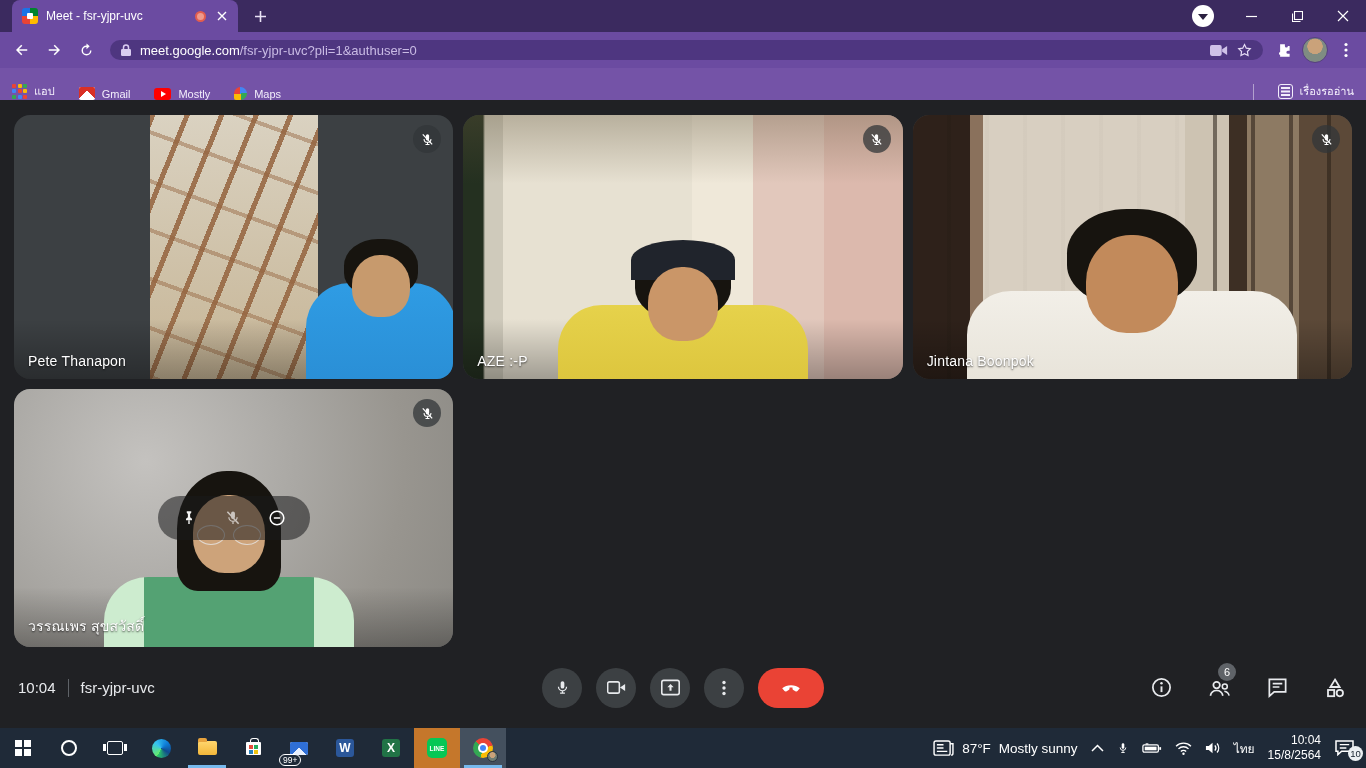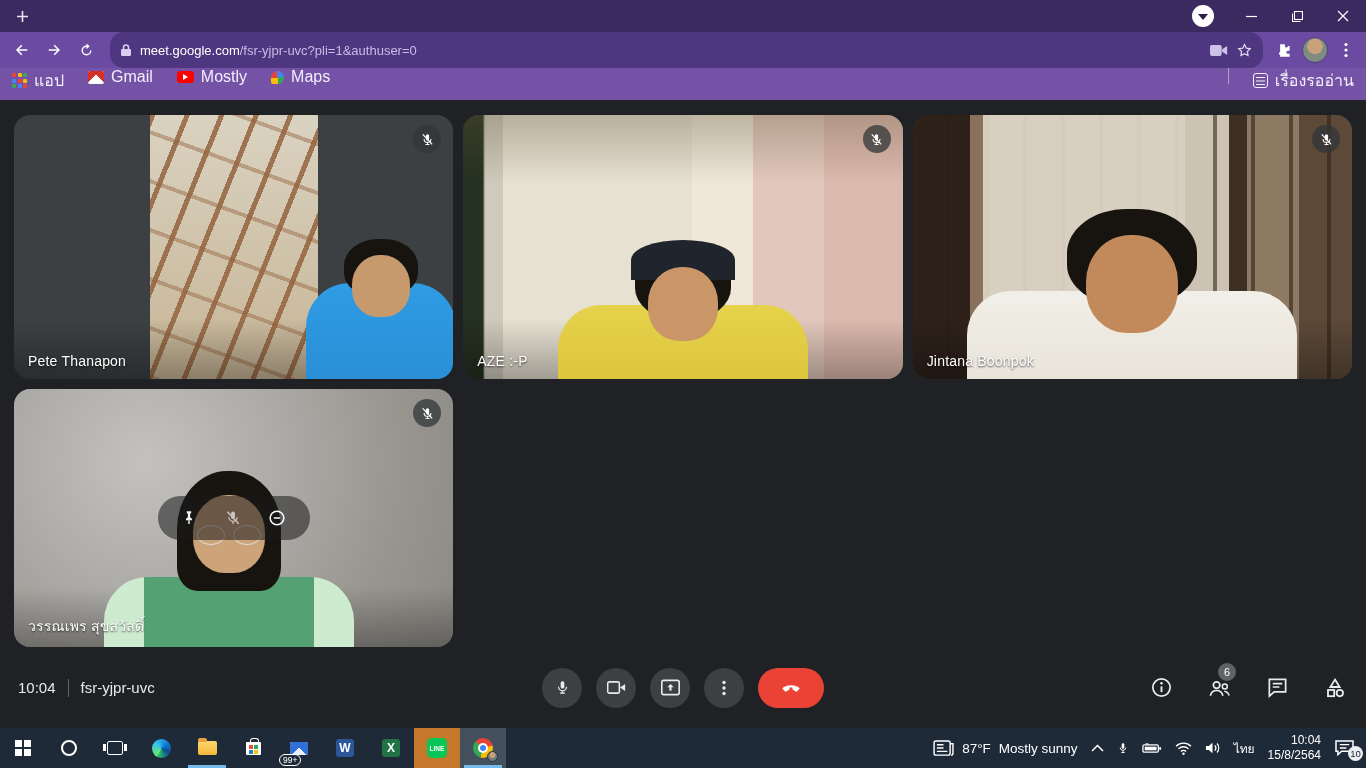--- a/index.html
+++ b/index.html
@@ -19,31 +19,31 @@
   .tab-close { width:16px; height:16px; flex:none; display:flex; align-items:center; justify-content:center; }
   .newtab { width:28px; height:28px; margin:0 0 2px 8px; display:flex; align-items:center; justify-content:center; }
   .tabsearch { position:absolute; right:152px; top:5px; width:22px; height:22px; background:#fff; border-radius:50%;
                display:flex; align-items:center; justify-content:center; }
   .tabsearch::after { content:""; border:5px solid transparent; border-top:6px solid #2b2040; margin-top:6px; }
   .wincontrols { position:absolute; right:0; top:0; height:32px; display:flex; }
   .winbtn { width:46px; height:32px; display:flex; align-items:center; justify-content:center; }
 
   .toolbar { height:36px; background:#6b4ba1; display:flex; align-items:center; padding:0 8px; gap:4px; }
   .navbtn { width:28px; height:28px; display:flex; align-items:center; justify-content:center; border-radius:50%; }
-  .urlbar { flex:1; height:36px; margin:0 6px; background:#4e3680; border-radius:14px; display:flex;
+  .urlbar { flex:1; height:20px; margin:0 6px; background:#4e3680; border-radius:14px; display:flex;
             align-items:center; padding:0 10px; gap:8px; color:#fff; font-size:13px; }
   .url-text { flex:1; white-space:nowrap; overflow:hidden; }
   .url-domain { color:#ffffff; }
   .url-path { color:#c9bbe4; }
   .toolbar-right { display:flex; align-items:center; gap:10px; padding-right:4px; }
   .avatar { width:26px; height:26px; border-radius:50%;
             background:radial-gradient(circle at 50% 35%, #caa27a 0 38%, #7f8c82 40% 100%); border:1px solid #55407e; }
 
-  .bookmarks { height:32px; background:#7453a7; display:flex; align-items:flex-start; padding:0 12px; gap:24px;
-               color:#f3eefb; font-size:16px; }
+  .bookmarks { height:32px; background:#7453a7; display:flex; align-items:flex-end; padding:0 12px; gap:24px;
+               color:#f3eefb; font-size:11px; }
   .bm { display:flex; align-items:center; gap:7px; }
   .bm-spacer { flex:1; }
   .bm-divider { width:1px; height:16px; background:rgba(255,255,255,.45); }
   .appsgrid { width:15px; height:15px; display:grid; grid-template-columns:repeat(3,1fr); gap:1.5px; }
   .appsgrid i { border-radius:1px; }
   .gmail-ic { width:16px; height:13px; background:#fff; border-radius:2px; position:relative; overflow:hidden; }
   .gmail-ic::before { content:""; position:absolute; inset:0;
       background:linear-gradient(135deg, #d93025 0 40%, transparent 41%), linear-gradient(225deg, #d93025 0 40%, transparent 41%); }
   .yt-ic { width:17px; height:12.5px; background:#ff0000; border-radius:3px; position:relative; }
   .yt-ic::after { content:""; position:absolute; left:6.5px; top:3.5px; border-left:5px solid #fff;
@@ -208,20 +208,30 @@
   .notif-badge { position:absolute; right:-7px; bottom:-4px; width:15px; height:15px; border-radius:50%;
                  background:#ecf0f3; color:#15202c; font-size:9.5px; display:flex; align-items:center; justify-content:center; }
   svg { display:block; }
 </style>
 </head>
 <body>
 
 <div class="screen">
 
   <div class="titlebar">
+    <div class="tab">
+      <div class="favicon"></div>
+      <div class="tab-title">Meet - fsr-yjpr-uvc</div>
+      <div class="rec-dot"></div>
+      <div class="tab-close">
+        <svg width="10" height="10" viewBox="0 0 10 10">
+            <path d="M1 1l8 8M9 1l-8 8" stroke="#fff" stroke-width="1.4"></path>
+          </svg>
+      </div>
+    </div>
     <div class="newtab">
       <svg width="13" height="13" viewBox="0 0 13 13">
           <path d="M6.5 1v11M1 6.5h11" stroke="#e9e2f5" stroke-width="1.6"></path>
         </svg>
     </div>
     <div class="tabsearch"></div>
     <div class="wincontrols">
       <div class="winbtn">
         <svg width="11" height="11" viewBox="0 0 11 11">
             <path d="M0 5.5h11" stroke="#fff" stroke-width="1.2"></path>

